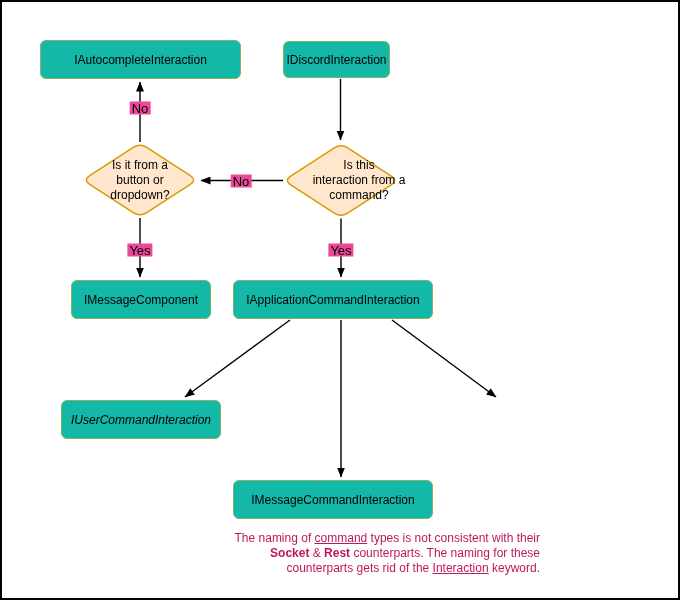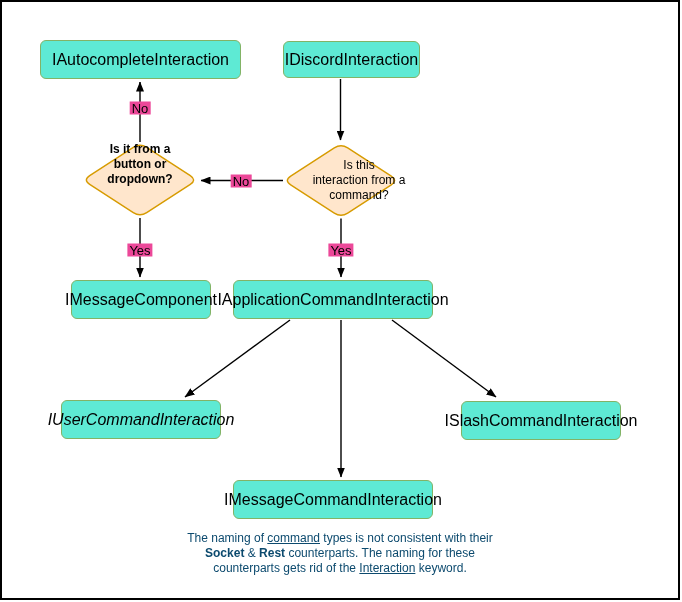--- a/index.html
+++ b/index.html
@@ -23,27 +23,27 @@
   }
   svg.layer {
     position: absolute;
     left: 0; top: 0;
     width: 682px; height: 602px;
     z-index: 1;
   }
   .node {
     position: absolute;
     box-sizing: border-box;
-    background: #5eead4;
+    background: #14b8a6;
     border: 1px solid #82b366;
     border-radius: 6px;
     display: flex;
     align-items: center;
     justify-content: center;
-    font-size: 16px;
+    font-size: 12px;
     line-height: 14px;
     text-align: center;
     color: #000000;
     z-index: 2;
   }
   .diamond-label {
     position: absolute;
     display: flex;
     flex-direction: column;
     align-items: center;
@@ -64,24 +64,24 @@
     padding: 0 2px;
     color: #000000;
     z-index: 3;
     white-space: nowrap;
   }
   .note {
     position: absolute;
     left: 140px;
     top: 531px;
     width: 400px;
-    text-align: center;
+    text-align: right;
     font-size: 12px;
     line-height: 15px;
-    color: #0c4a6e;
+    color: #be185d;
     z-index: 2;
   }
   .note .u { text-decoration: underline; }
   .note .b { font-weight: bold; }
 </style>
 </head>
 <body>
 
 <div class="canvas">
 
@@ -101,40 +101,37 @@
     <line x1="341" y1="320" x2="341" y2="477" stroke="#000000" stroke-width="1.4" marker-end="url(#arrow)"></line>
     <line x1="392" y1="320" x2="496" y2="397" stroke="#000000" stroke-width="1.4" marker-end="url(#arrow)"></line>
 
     <path d="M146.7,147.4 L190.3,175.6 Q197,180 190.3,184.4 L146.7,212.6 Q140,217 133.3,212.6 L89.7,184.4 Q83,180 89.7,175.6 L133.3,147.4 Q140,143 146.7,147.4 Z" fill="#ffe6cc" stroke="#d79b00" stroke-width="1.4" stroke-linejoin="round"></path>
     <path d="M347.7,147.9 L391.3,176.1 Q398,180.5 391.3,184.9 L347.7,213.1 Q341,217.5 334.3,213.1 L290.7,184.9 Q284,180.5 290.7,176.1 L334.3,147.9 Q341,143.5 347.7,147.9 Z" fill="#ffe6cc" stroke="#d79b00" stroke-width="1.4" stroke-linejoin="round"></path>
   </svg>
 
   <div class="node" style="left:40px;  top:40px;  width:201px; height:39px;">
     <span>IAutocompleteInteraction</span>
   </div>
-  <div class="node" style="left:283px; top:41px;  width:137px; height:37px;">
+  <div class="node" style="left:283px; top:41px;  width:107px; height:37px;">
     <span>IDiscordInteraction</span>
   </div>
   <div class="node" style="left:71px;  top:280px; width:140px; height:39px;">
     <span>IMessageComponent</span>
   </div>
   <div class="node" style="left:233px; top:280px; width:200px; height:39px;">
     <span>IApplicationCommandInteraction</span>
   </div>
   <div class="node" style="left:61px;  top:400px; width:160px; height:39px;font-style:italic;">
     <span>IUserCommandInteraction</span>
   </div>
-  <div class="node" style="left:461px; top:401px; width:160px; height:39px;">
-    <span>ISlashCommandInteraction</span>
-  </div>
   <div class="node" style="left:233px; top:480px; width:200px; height:39px;">
     <span>IMessageCommandInteraction</span>
   </div>
 
-  <div class="diamond-label" style="left:84px; top:128px; width:112px; height:72px;font-weight:bold;">
+  <div class="diamond-label" style="left:84px; top:144px; width:112px; height:72px;">
     <span>Is it from a</span>
     <span>button or</span>
     <span>dropdown?</span>
   </div>
   <div class="diamond-label" style="left:303px; top:144px; width:112px; height:73px;">
     <span>Is this</span>
     <span>interaction from a</span>
     <span>command?</span>
   </div>
 

